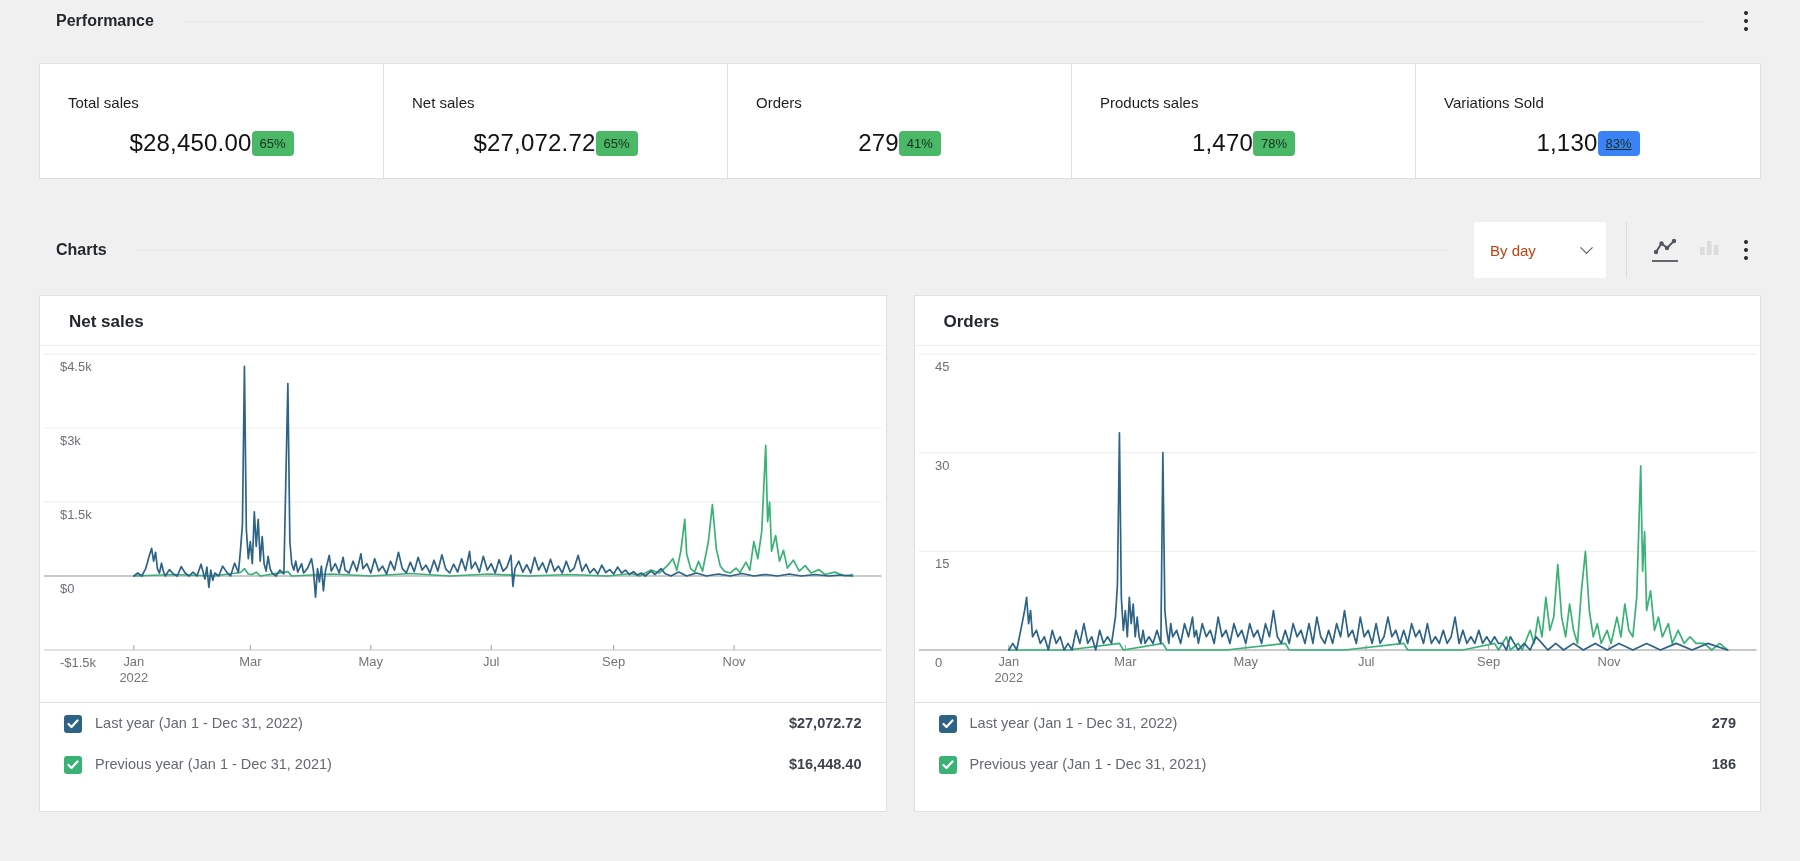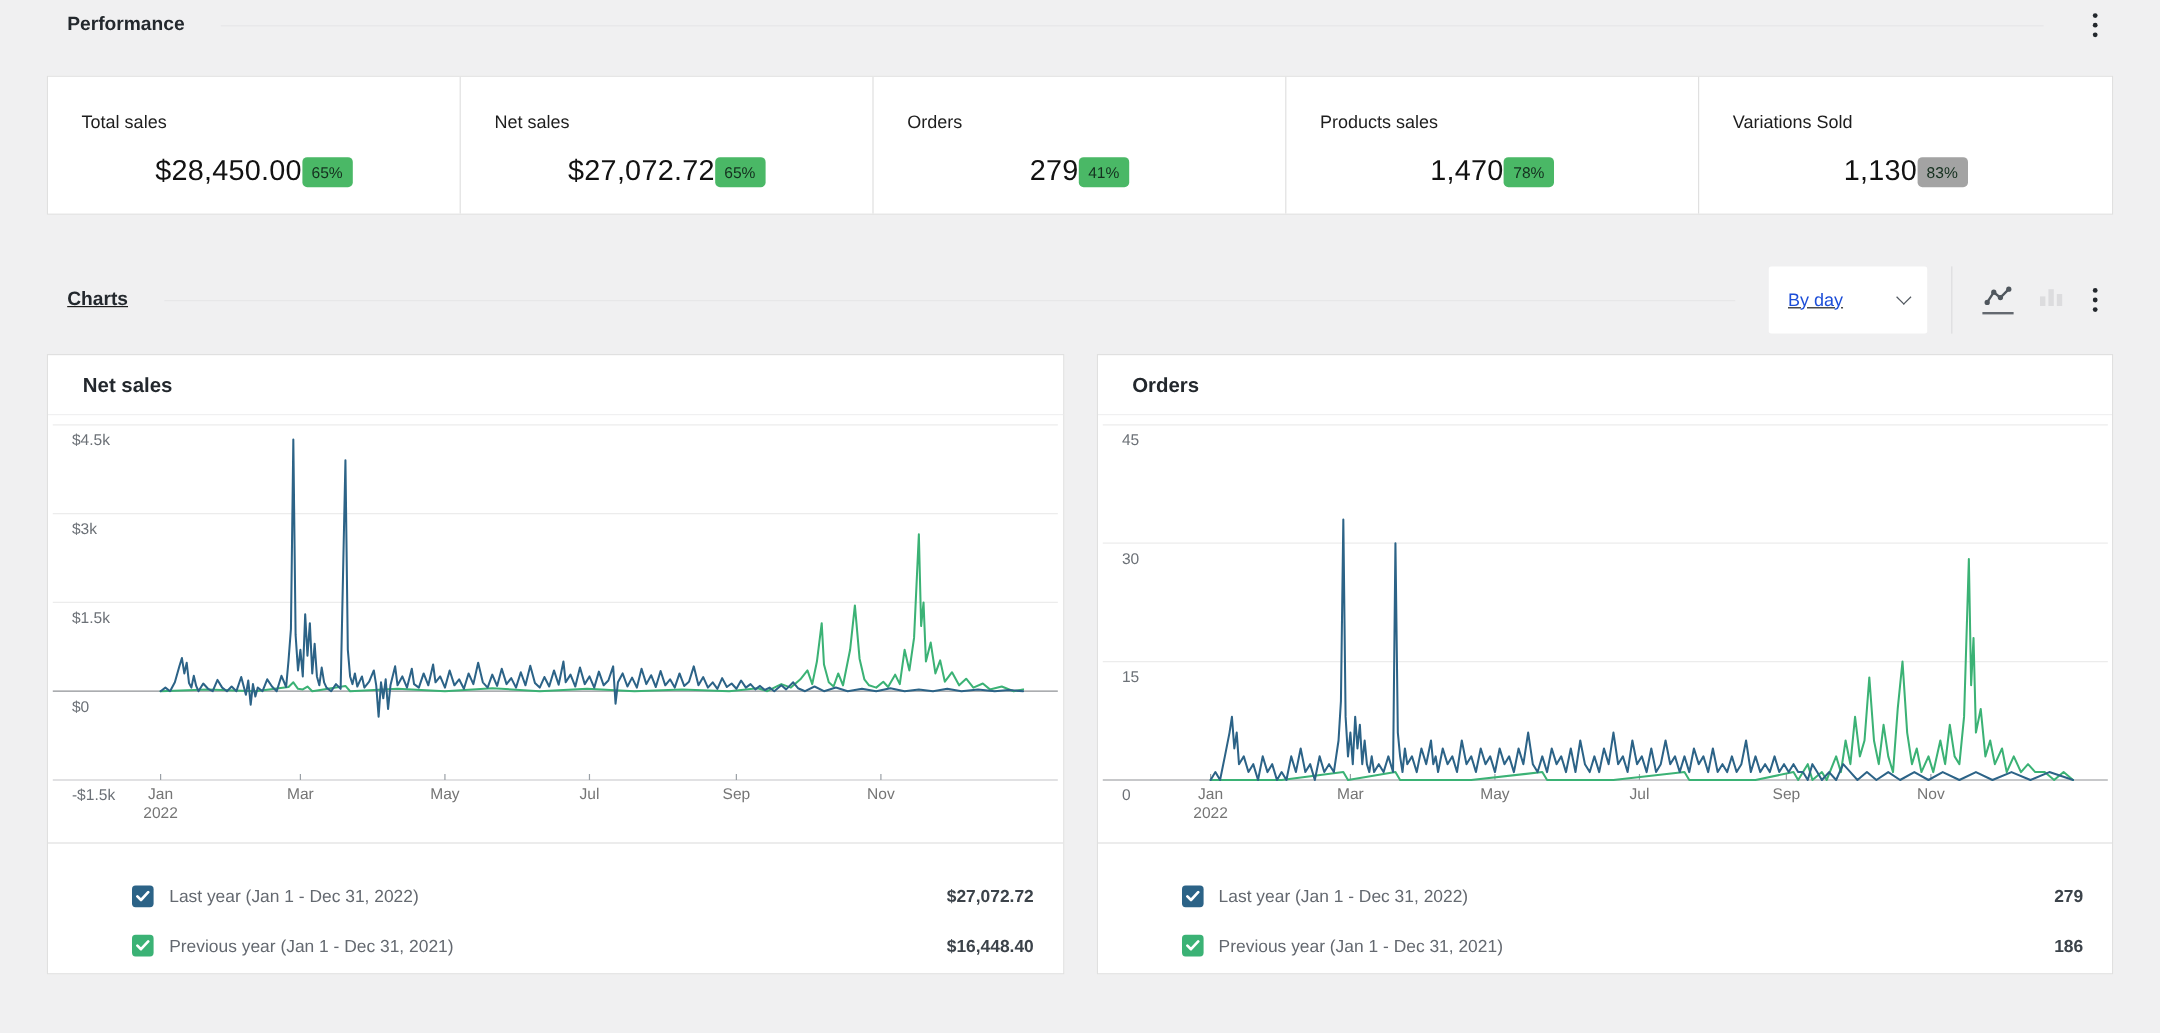--- a/index.html
+++ b/index.html
@@ -8,57 +8,57 @@
     background:#f0f0f1;
     font-family:"Liberation Sans", sans-serif;
     color:#1e1e1e;
     overflow:hidden;
   }
   .wrap { padding:0 39px; }
 
   
   .section-header { display:flex; align-items:center; height:38px; }
   .section-header.performance { margin-top:2px; }
-  .section-header.charts { margin-top:42px; height:58px;text-decoration:underline; }
+  .section-header.charts { margin-top:42px; height:58px; }
   .section-title { font-size:16px; color:#23282d; padding-left:17px; white-space:nowrap; }
   .header-line { flex:1; height:1px; background:#e7e7e8; margin:0 28px 0 30px; }
 
   .kebab { width:30px; height:34px; display:flex; flex-direction:column; align-items:center;
            justify-content:center; gap:3.5px; cursor:pointer; background:none; border:none; }
   .kebab i { width:4.5px; height:4.5px; border-radius:50%; background:#23282d; display:block; }
 
   
   .summary-row { display:grid; grid-template-columns:repeat(5,1fr); background:#fff;
                  border:1px solid #e0e0e0; margin-top:23px; height:116px; }
   .summary-item { padding:30px 28px 0; border-right:1px solid #e0e0e0; cursor:pointer; }
   .summary-item:last-child { border-right:none; }
   .summary-label { font-size:15px; color:#1e1e1e; }
   .summary-value-row { display:flex; align-items:center; justify-content:center; margin-top:18px; }
   .summary-value { font-size:24px; color:#121212; letter-spacing:.2px; }
   .summary-badge { color:#15301f; padding:5px 8px; border-radius:4px; font-size:13px; background:#4ab866; }
 
   
   .interval-select { width:132px; height:56px; background:#fff; display:flex; align-items:center;
                      justify-content:space-between; padding:0 15px 0 16px; font-size:15px;
-                     color:#1d4ed8; margin-right:20px; cursor:pointer; border:none; border-radius:2px; }
+                     color:#c2410c; margin-right:20px; cursor:pointer; border:none; border-radius:2px; }
   .chevron-down { width:9px; height:9px; border-right:1.6px solid #50575e; border-bottom:1.6px solid #50575e;
                   transform:rotate(45deg) translate(-2px,-2px); display:inline-block; }
   .vsep { width:1px; height:56px; background:#dcdcde; margin-right:16px; }
   .chart-type-btn { width:44px; height:44px; display:flex; flex-direction:column; align-items:center;
                     justify-content:center; background:none; border:none; cursor:pointer; gap:4px; }
   .chart-type-btn .underline { width:26px; height:2px; background:#646970; }
 
   
   .charts-row { display:flex; gap:27px; margin-top:16px; }
   .chart-card { flex:1; background:#fff; border:1px solid #e0e0e0; }
   .chart-card-header { padding:16px 29px 13px; border-bottom:1px solid #f0f0f1; }
   .chart-card-title { font-size:17px; font-weight:bold; color:#23282d; }
   .chart-canvas { display:block; width:100%; height:356px; }
   .chart-legend { border-top:1px solid #e0e0e0; padding:12px 24px 14px; }
-  .legend-row { display:flex; align-items:flex-end; height:41px; cursor:pointer;margin-left:46px; }
+  .legend-row { display:flex; align-items:flex-start; height:41px; cursor:pointer; }
   .legend-check { width:18px; height:18px; border-radius:3px; margin-right:13px; flex:none;
                   display:flex; align-items:center; justify-content:center; }
   .legend-label { font-size:14.5px; color:#646970; flex:1; }
   .legend-value { font-size:14.5px; font-weight:bold; color:#3c434a; }
   svg text { font-family:"Liberation Sans", sans-serif; }
 </style>
 </head>
 <body>
 
 <div class="wrap">
@@ -99,21 +99,21 @@
       <div class="summary-label">Products sales</div>
       <div class="summary-value-row">
         <span class="summary-value">1,470</span>
         <span class="summary-badge" style="background: rgb(74, 184, 102);">78%</span>
       </div>
     </div>
     <div class="summary-item">
       <div class="summary-label">Variations Sold</div>
       <div class="summary-value-row">
         <span class="summary-value">1,130</span>
-        <span class="summary-badge" style="background: #a3a3a3;">83%</span>
+        <span class="summary-badge" style="background: #3b82f6; text-decoration: underline;">83%</span>
       </div>
     </div>
   </div>
 
   <div class="section-header charts">
     <h2 class="section-title">Charts</h2>
     <div class="header-line"></div>
     <div class="interval-select">
       <span>By day</span>
       <span class="chevron-down"></span>

